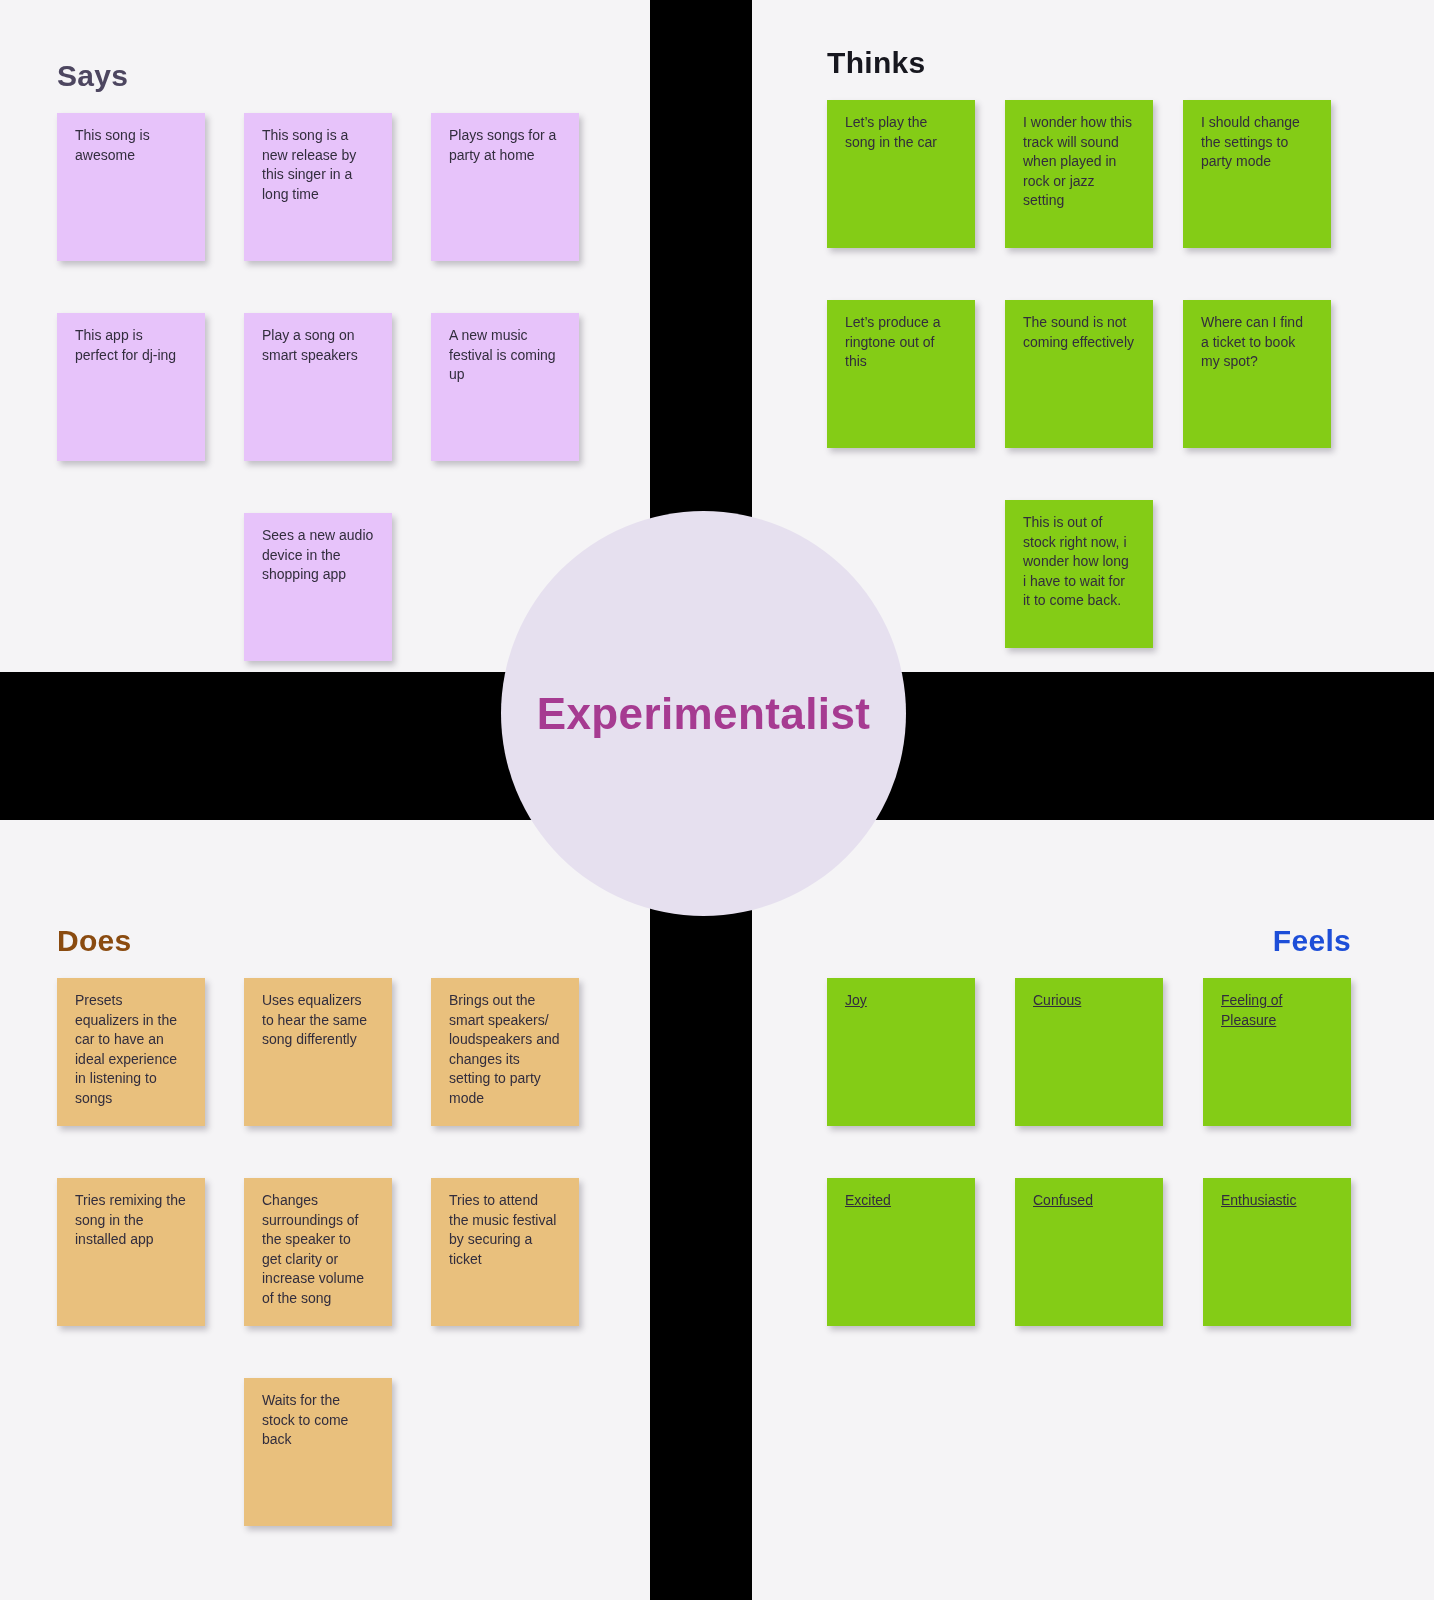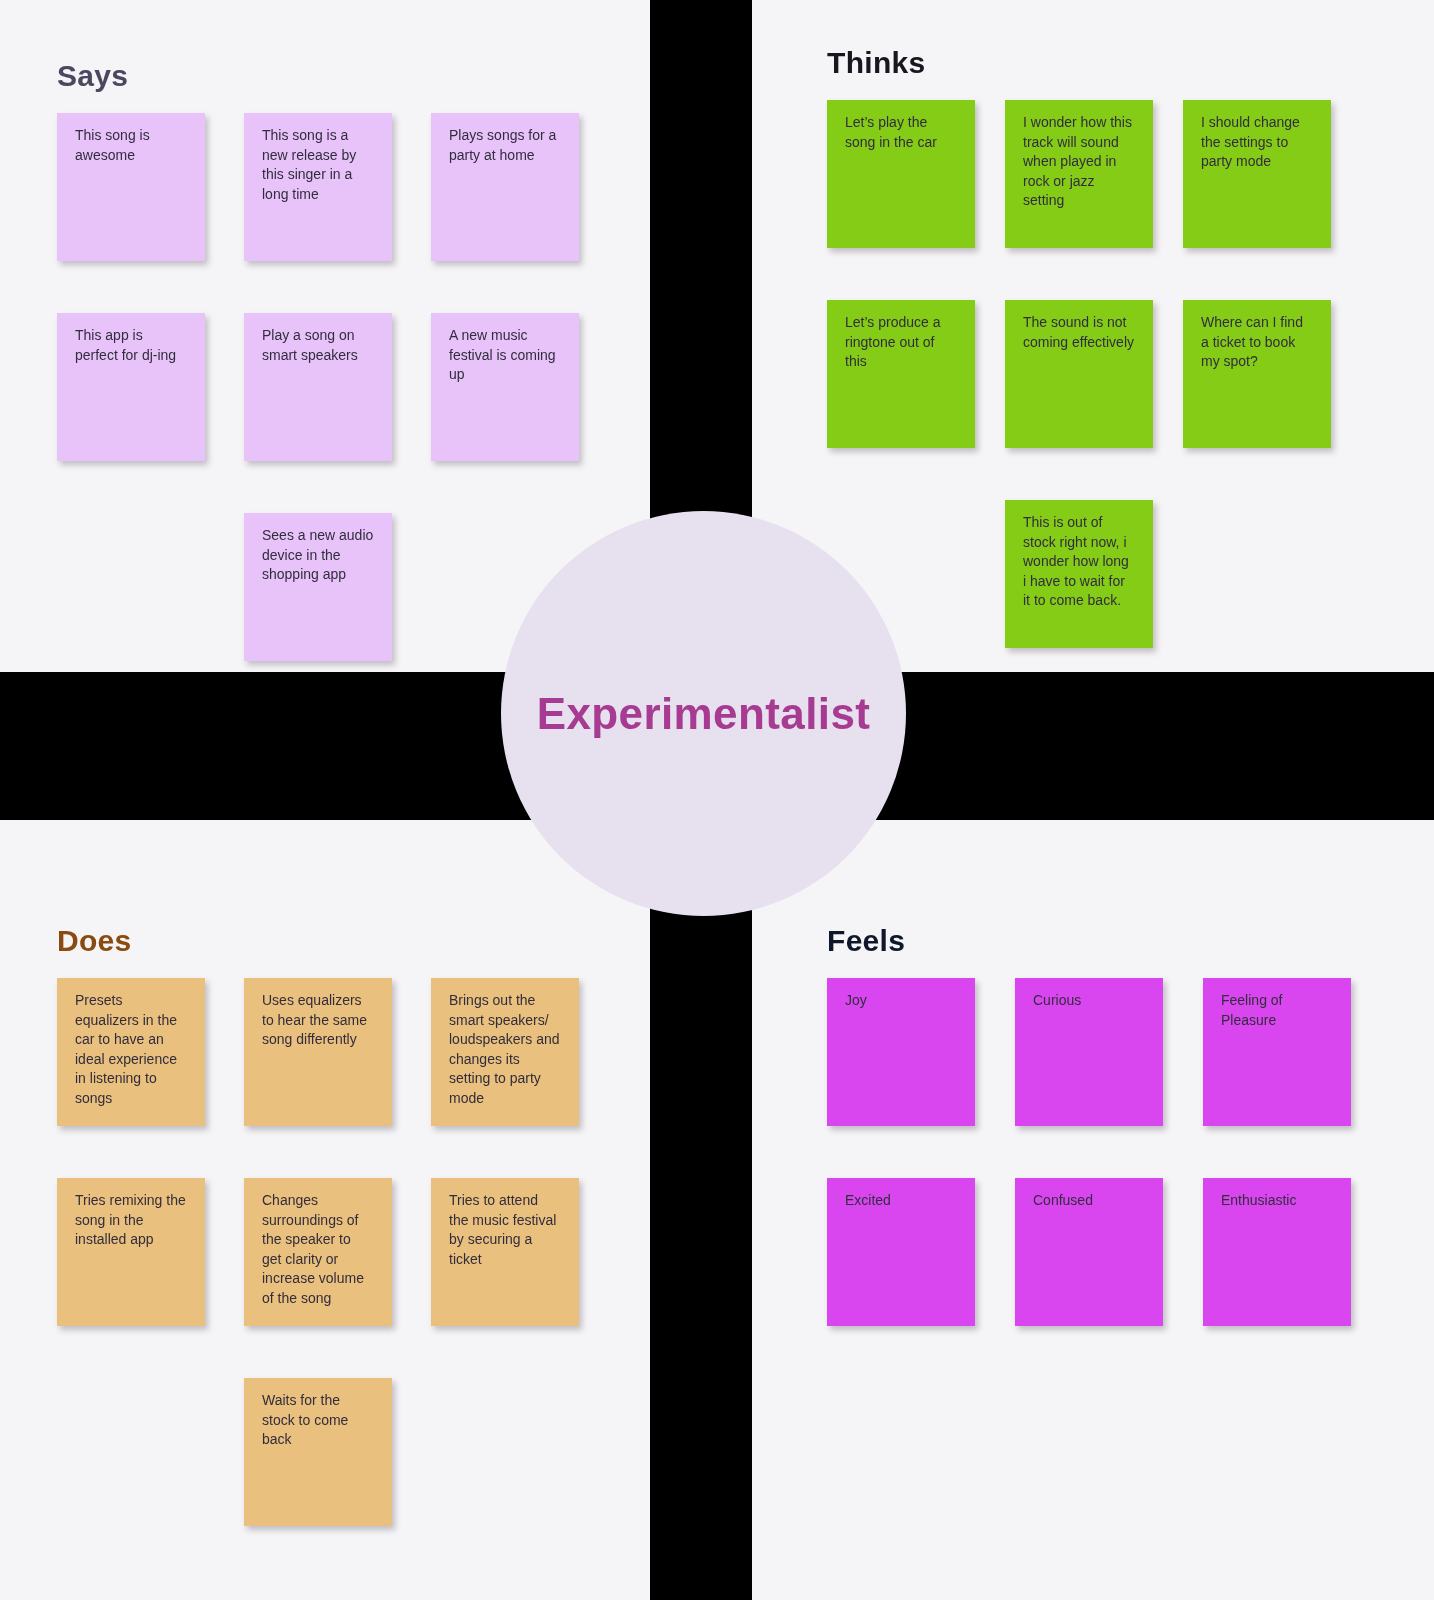--- a/index.html
+++ b/index.html
@@ -40,21 +40,21 @@
   .q-title {
     margin: 0;
     font-size: 30px;
     font-weight: 700;
     letter-spacing: 0.3px;
     line-height: 34px;
   }
   .q-says  .q-title { color: #4d4660; }
   .q-thinks .q-title { color: #17171f; }
   .q-does  .q-title { color: #8a4b10; }
-  .q-feels .q-title { color: #0f172a; }
+  .q-feels .q-title { color: #1d4ed8; text-align: right; }
 
   .notes {
     display: grid;
     margin-top: 20px;
     grid-template-columns: repeat(3, 148px);
     row-gap: 52px;
   }
   .q-says   .notes { column-gap: 39px; }
   .q-thinks .notes { column-gap: 30px; }
   .q-does   .notes { column-gap: 39px; }
@@ -67,21 +67,21 @@
     font-size: 14px;
     line-height: 1.4;
     color: #322d3d;
     box-shadow: 3px 4px 6px rgba(40, 30, 50, 0.25);
   }
   .note.col2 { grid-column: 2; }
 
   .q-says  .note { background: #e7c3fa; }
   .q-thinks .note { background: #84cc16; }
   .q-does  .note { background: #e9c07d; }
-  .q-feels .note { background: #d946ef; }
+  .q-feels .note { background: #84cc16; text-decoration: underline; }
 
   .center-circle {
     position: absolute;
     left: 501px; top: 511px;
     width: 405px; height: 405px;
     border-radius: 50%;
     background: #e6e0ef;
     display: flex;
     align-items: center;
     justify-content: center;

